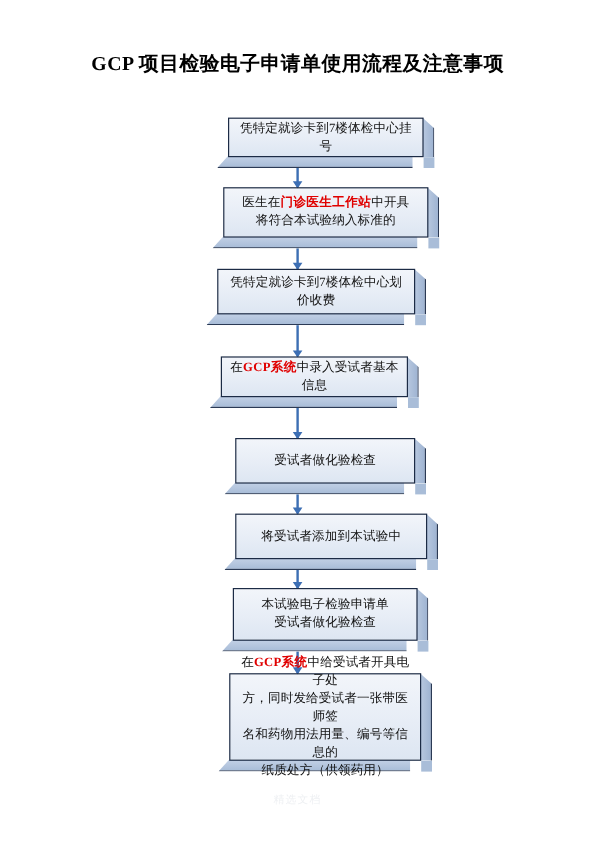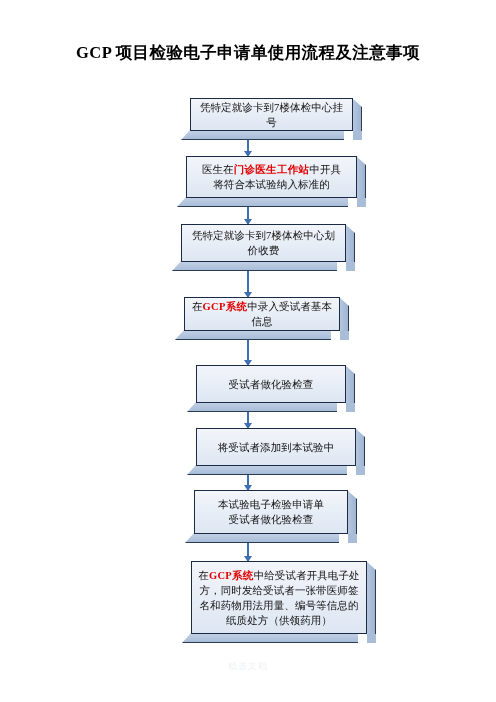--- a/index.html
+++ b/index.html
@@ -207,21 +207,21 @@
         </div>
       </div>
       <div class="node" style="top: 490px; left: 170px; width: 154px; height: 44px;">
         <div class="side-b"></div>
         <div class="side-r"></div>
         <div class="corner"></div>
         <div class="face">
           <span class="label"><span>本试验电子检验申请单</span><br><span>受试者做化验检查</span></span>
         </div>
       </div>
-      <div class="node" style="top: 561px; left: 167px; width: 176px; height: 73px;">
+      <div class="node" style="top: 561px; left: 167px; width: 160px; height: 73px;">
         <div class="side-b"></div>
         <div class="side-r"></div>
         <div class="corner"></div>
         <div class="face">
           <span class="label"><span>在</span><span class="hl">GCP系统</span><span>中给受试者开具电子处</span><br><span>方，同时发给受试者一张带医师签</span><br><span>名和药物用法用量、编号等信息的</span><br><span>纸质处方（供领药用）</span></span>
         </div>
       </div>
       <div class="conn" style="top: 140px; height: 16px;">
         <div class="head"></div>
       </div>

